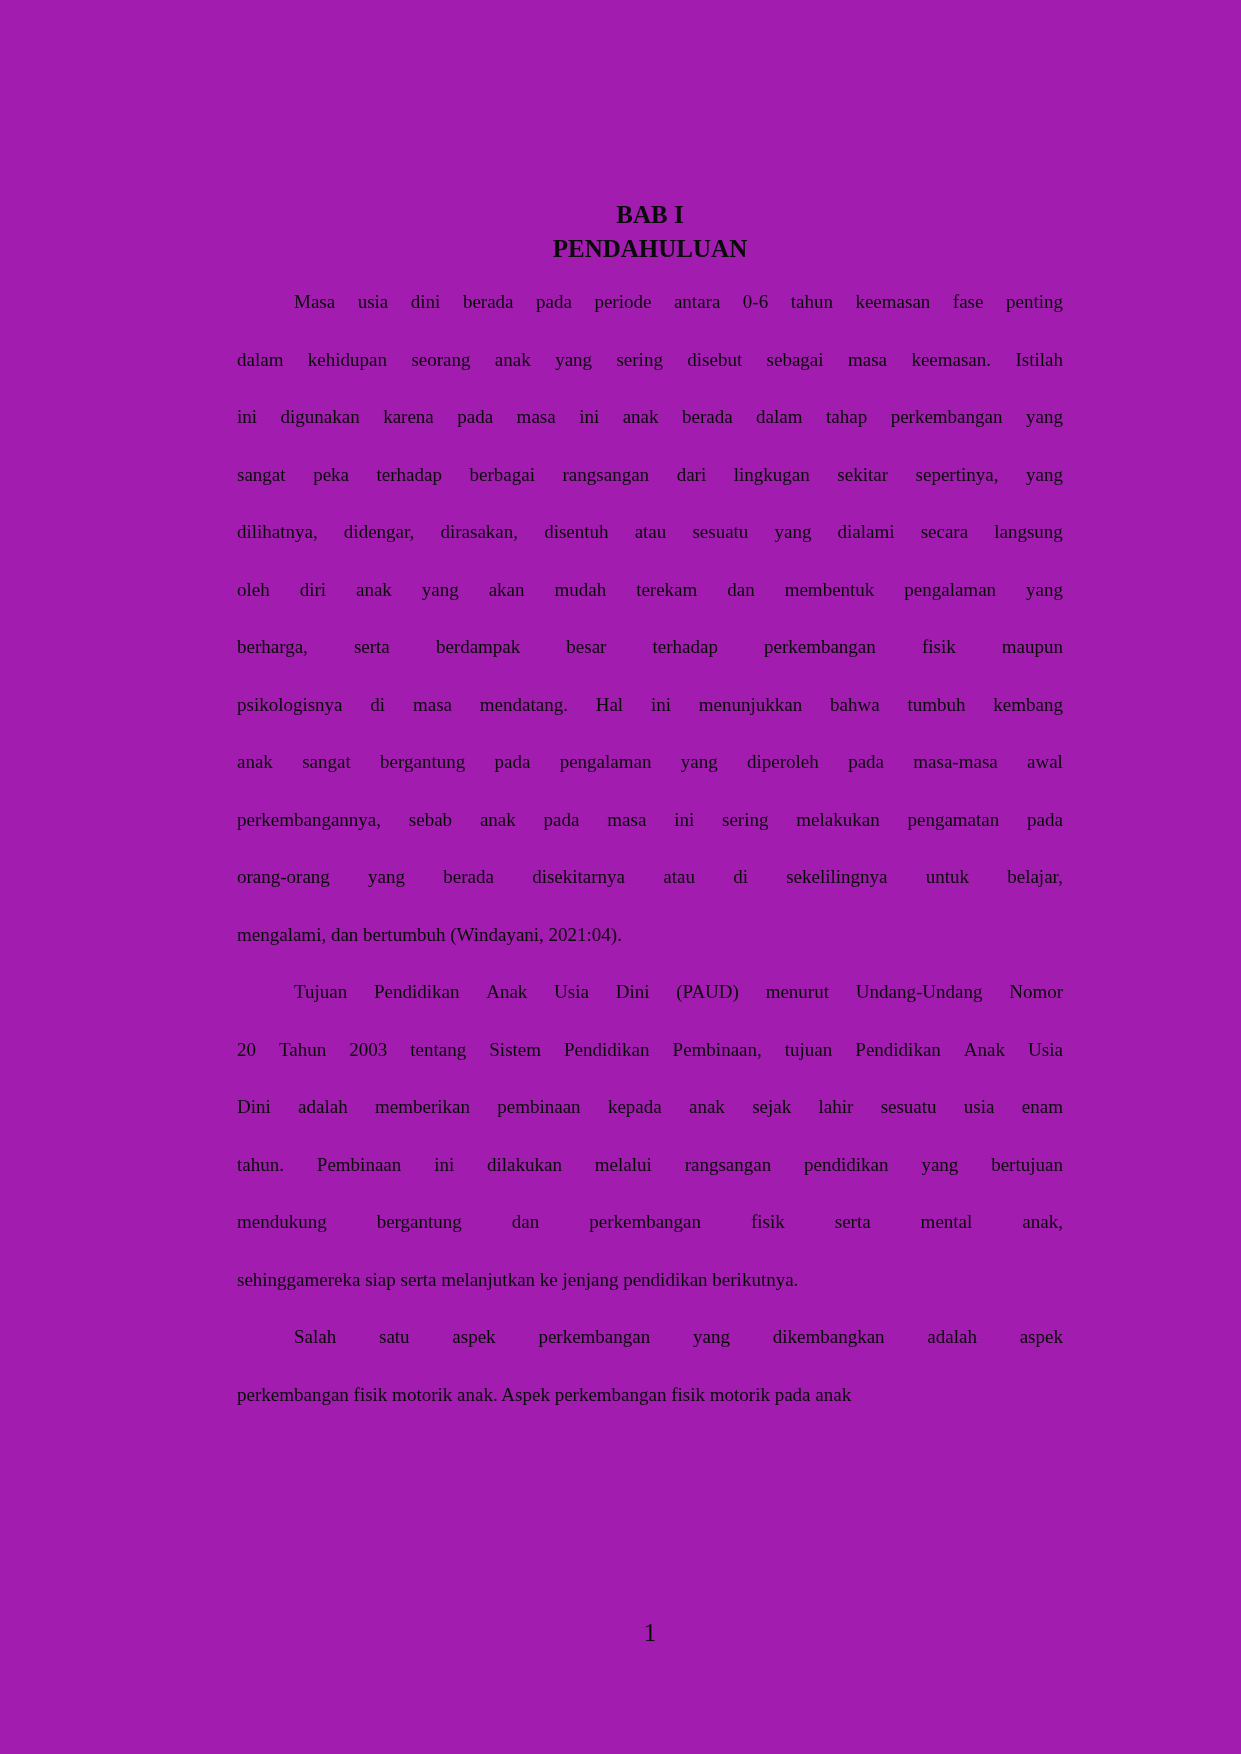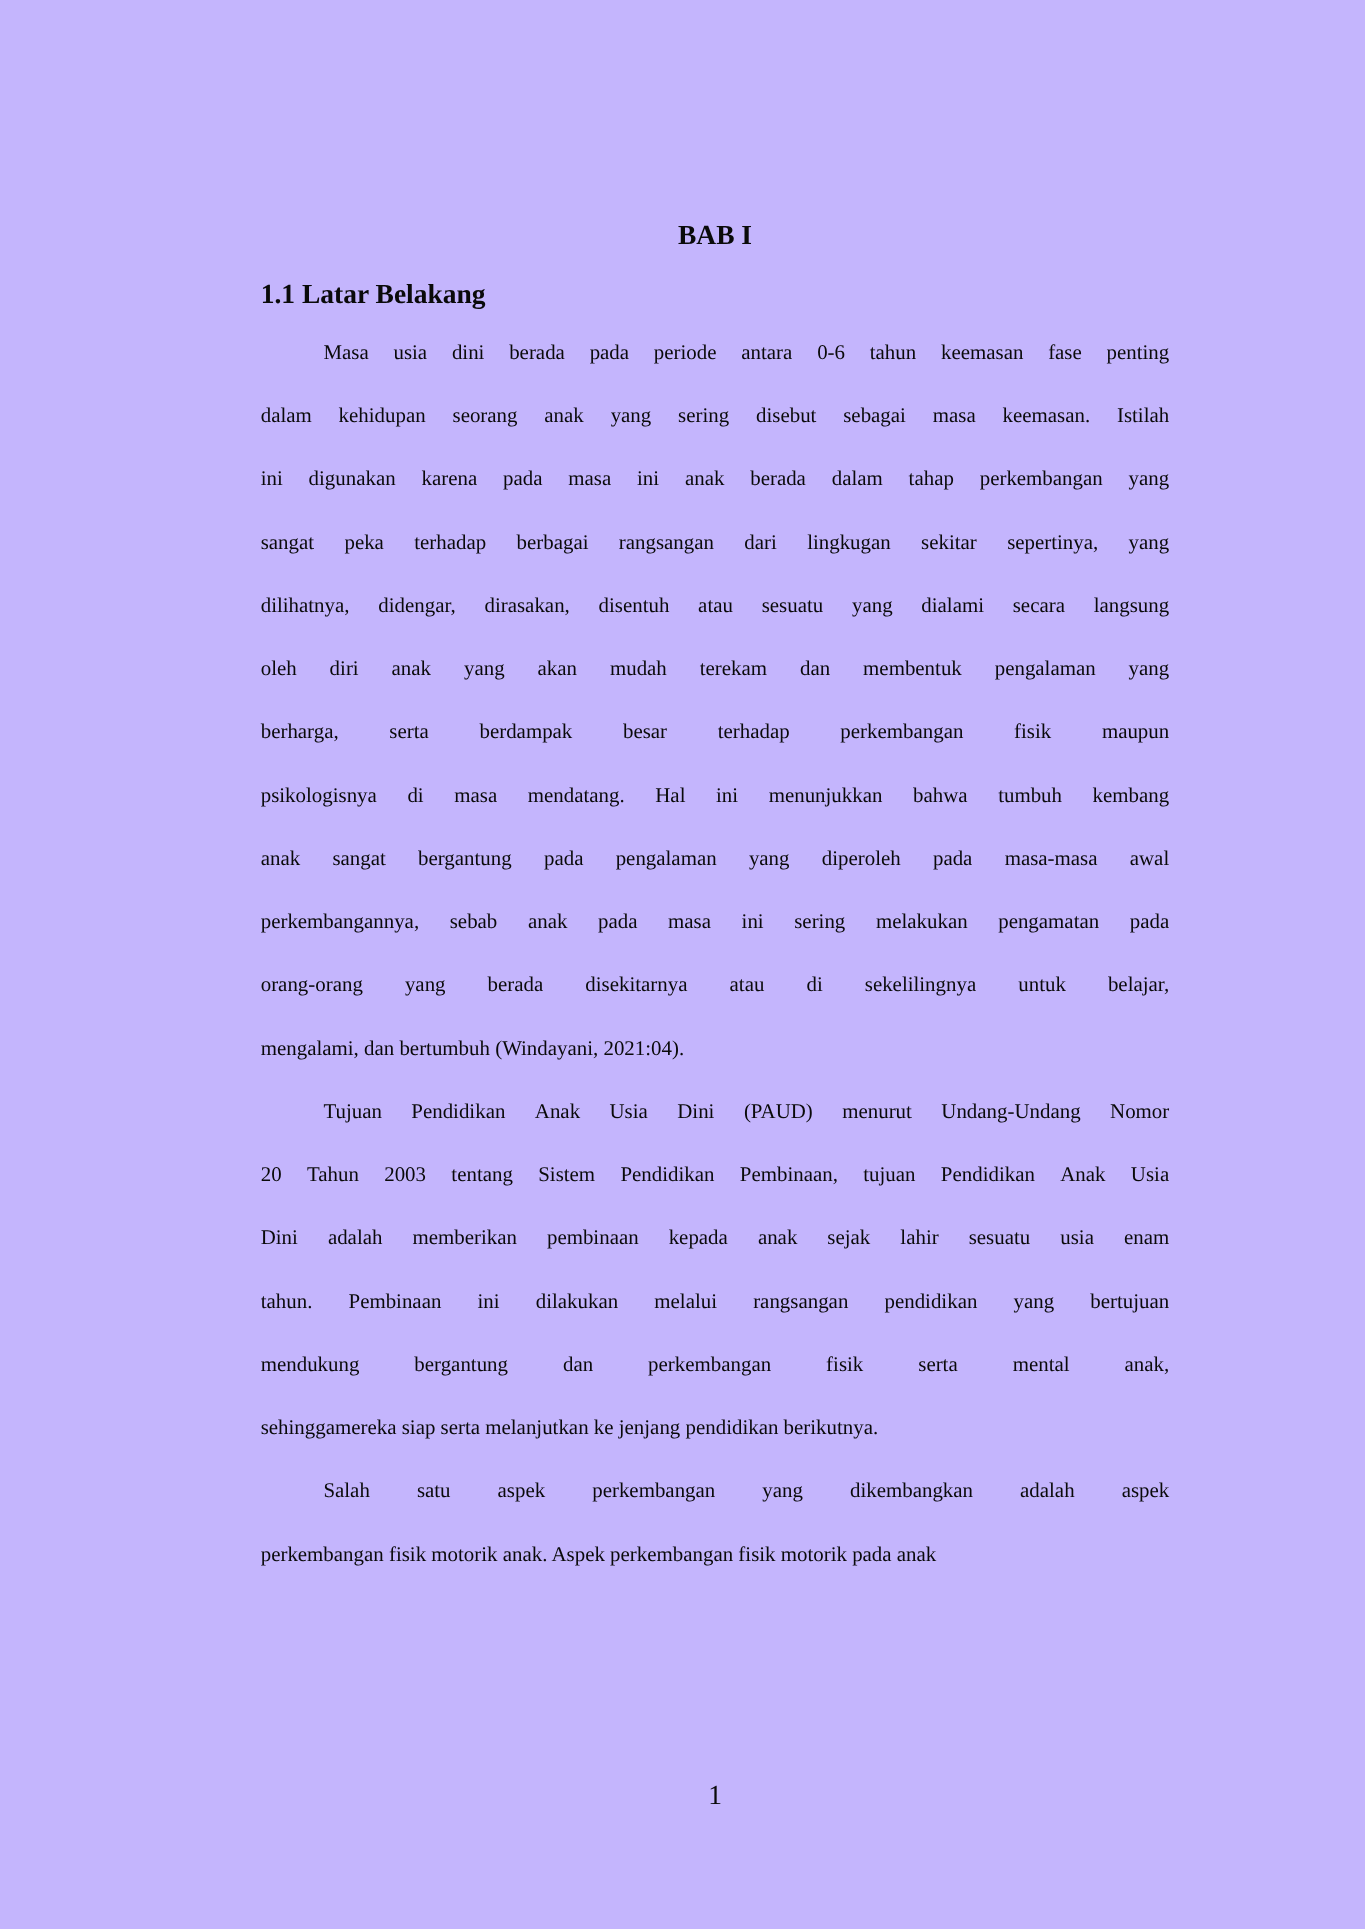--- a/index.html
+++ b/index.html
@@ -4,21 +4,21 @@
 <style>
   html, body {
     margin: 0;
     padding: 0;
     background: #ffffff;
   }
   .page {
     position: relative;
     width: 1241px;
     height: 1754px;
-    background: #c4b5fd;
+    background: #a21caf;
     font-family: "Liberation Serif", "DejaVu Serif", serif;
     color: #0a0a0a;
     overflow: hidden;
   }
   .content {
     position: absolute;
     left: 237px;
     top: 198px;
     width: 826px;
   }
@@ -67,22 +67,22 @@
     line-height: 34px;
   }
 </style>
 </head>
 <body>
 
 <div class="page">
   <div class="content">
     <div class="chapter-title">
       <div class="title-line">BAB I</div>
+      <div class="title-line">PENDAHULUAN</div>
     </div>
-    <div class="section-heading">1.1 Latar Belakang</div>
     <div class="paragraphs" id="paragraphs">
         <div>
           <div class="line justify indent">
             <span>Masa</span>
             <span>usia</span>
             <span>dini</span>
             <span>berada</span>
             <span>pada</span>
             <span>periode</span>
             <span>antara</span>

